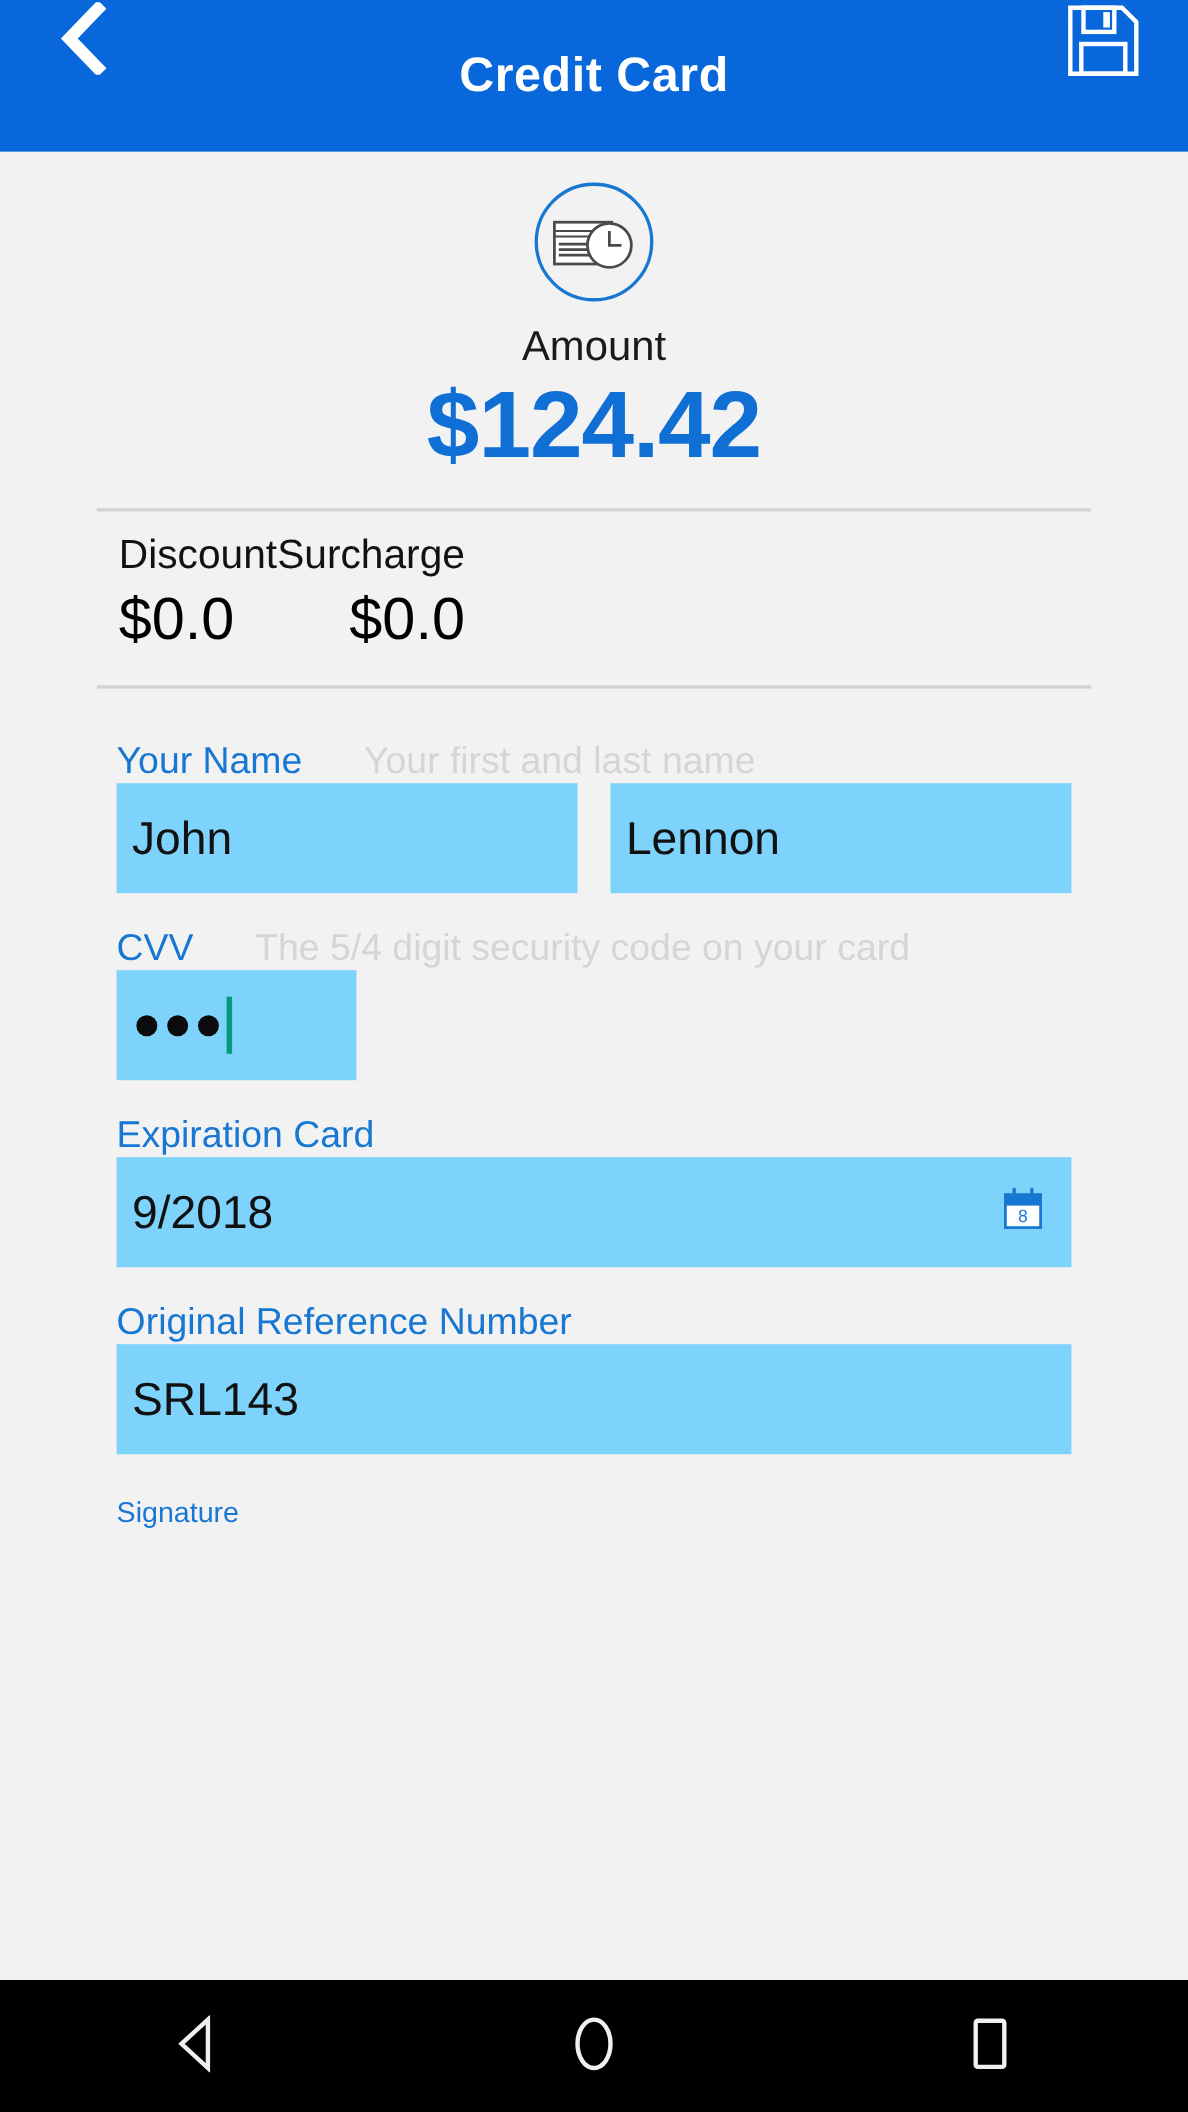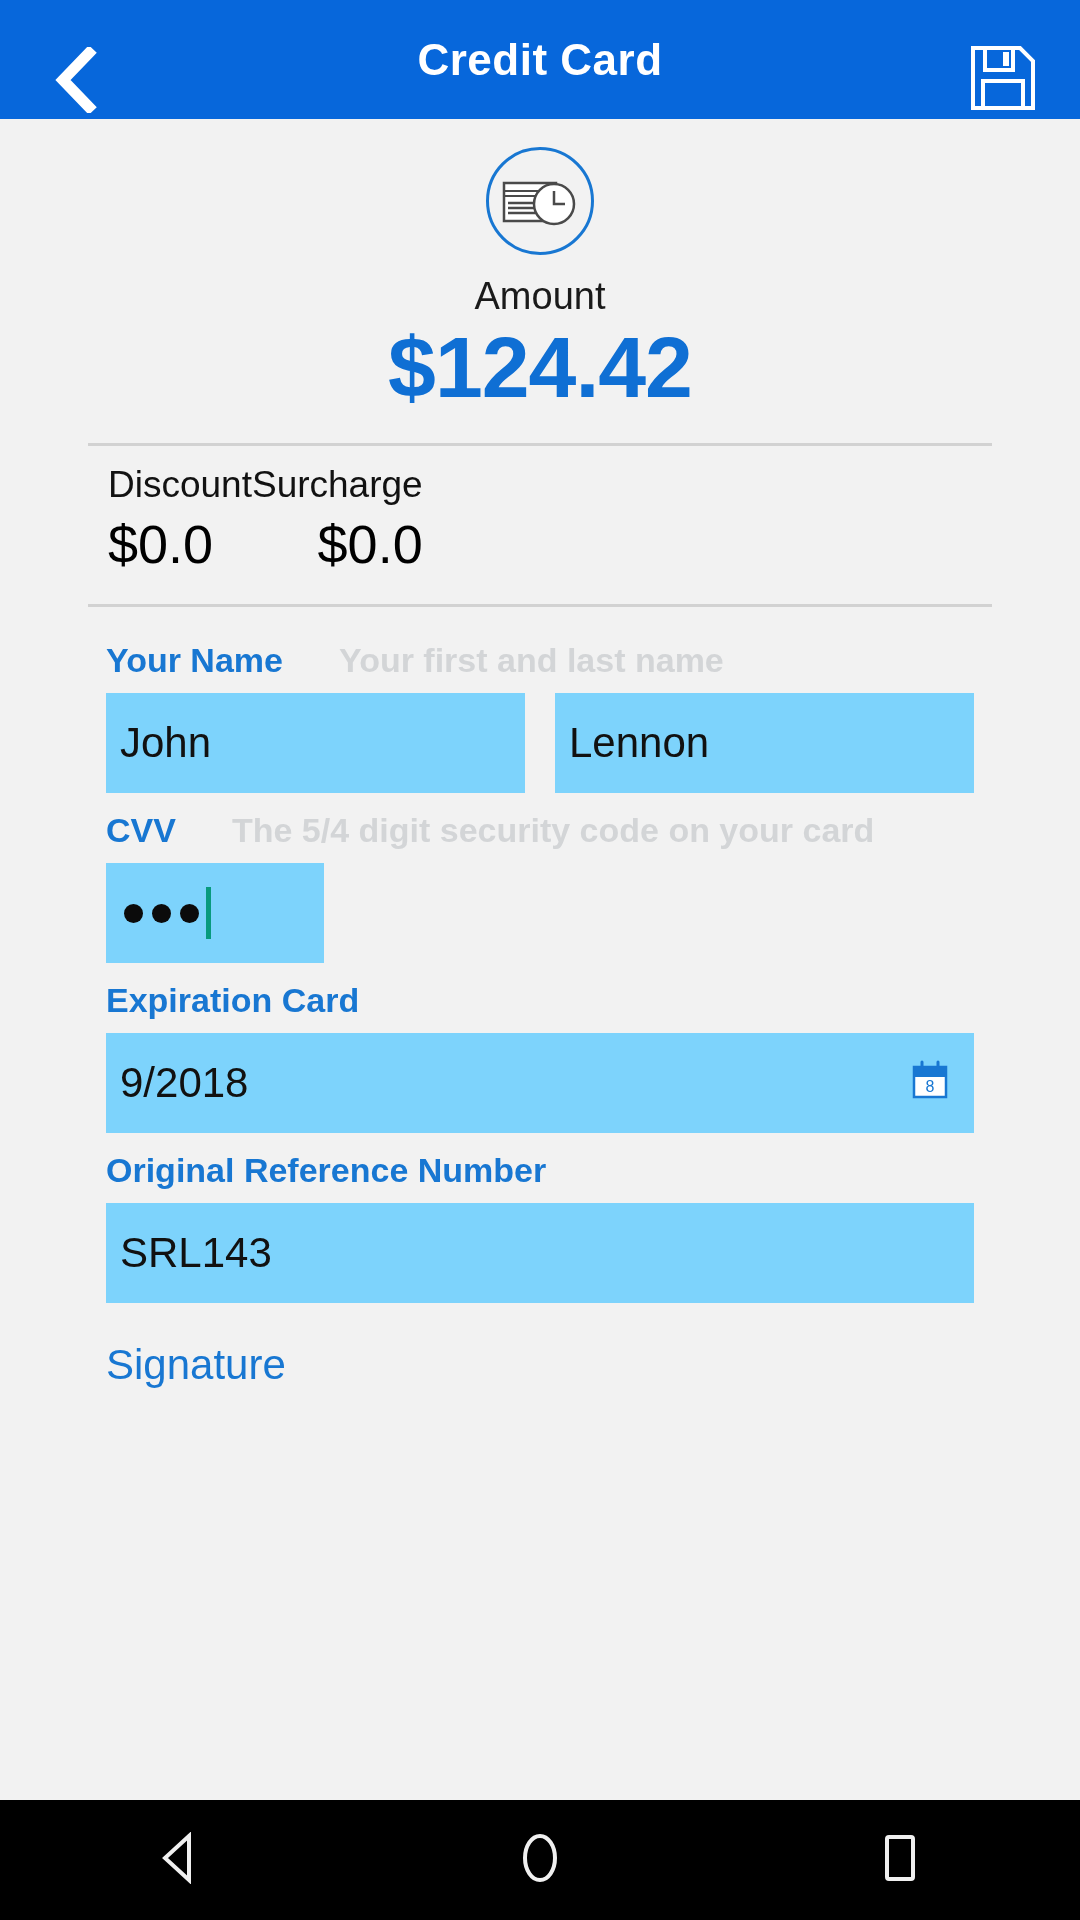--- a/index.html
+++ b/index.html
@@ -6,23 +6,23 @@
   html, body {
     width:1080px; height:1920px;
     background:#f2f2f2;
     font-family:"Liberation Sans", sans-serif;
     overflow:hidden;
   }
 
   
   .appbar{
     position:relative;
-    height:119px;
+    height:138px;
     background:#0767db;
-    display:flex; align-items:flex-end;
+    display:flex; align-items:flex-start;
     padding:0 38px;
   }
   .appbar-back{
     width:74px; height:74px;
     display:flex; align-items:center; justify-content:center;
     cursor:pointer;
   }
   .appbar-title{
     position:absolute; left:0; right:0; top:0; bottom:0;
     display:flex; align-items:center; justify-content:center;
@@ -100,24 +100,23 @@
   }
 
   
   .form{
     padding:0 106px;
     margin-top:20px;
   }
   .field-group{ margin-bottom:4px; }
   .field-head{
     display:flex;
-    align-items:center;
+    align-items:flex-end;
     gap:56px;
     height:66px;
-    font-weight:bold;
   }
   .field-label{
     font-size:34px;
     color:#1877d2;
     white-space:nowrap;
   }
   .field-hint{
     font-size:34px;
     color:#d3d5d7;
     white-space:nowrap;
@@ -153,21 +152,21 @@
     background:#0b0b0b;
     display:block;
   }
   .caret{
     width:5px; height:52px;
     background:#089a7d;
     margin-left:7px;
   }
 
   .cut-label{
-    font-size:42px;
+    font-size:26px;
     color:#1877d2;
     padding:34px 68px 0 106px;
   }
 
   
   .navbar{
     position:absolute;
     left:0; bottom:0;
     width:1080px; height:120px;
     background:#000000;

